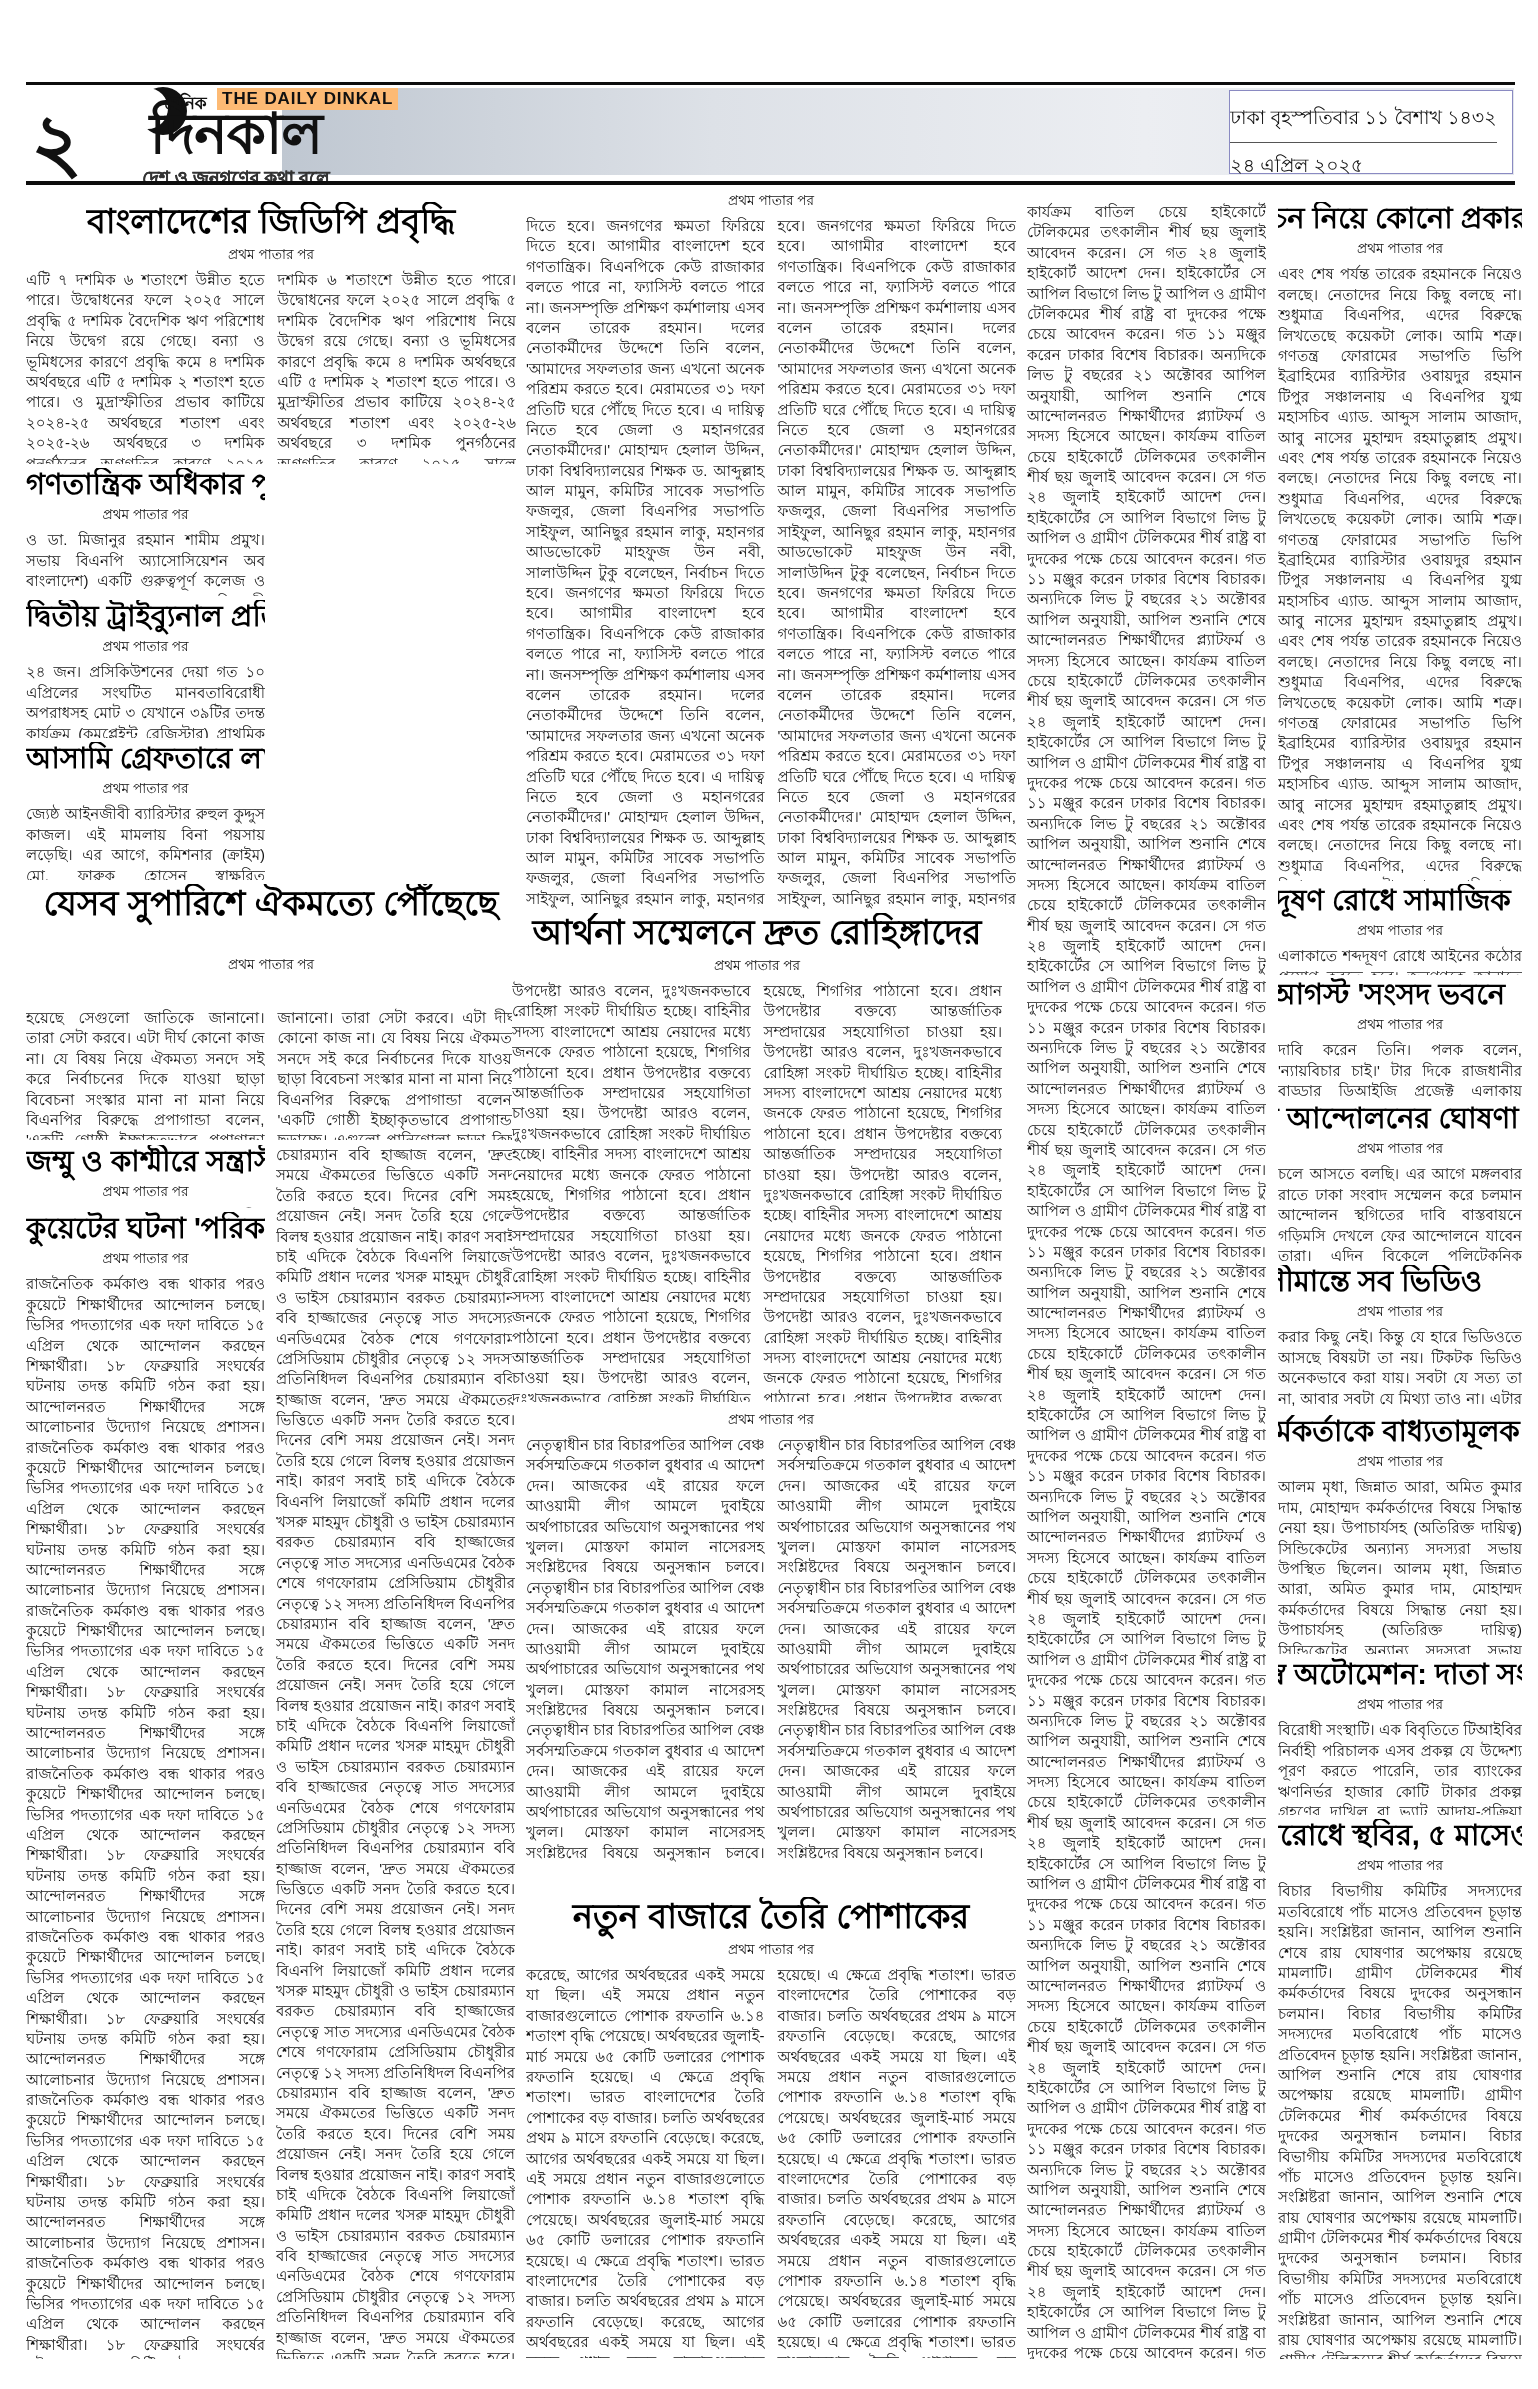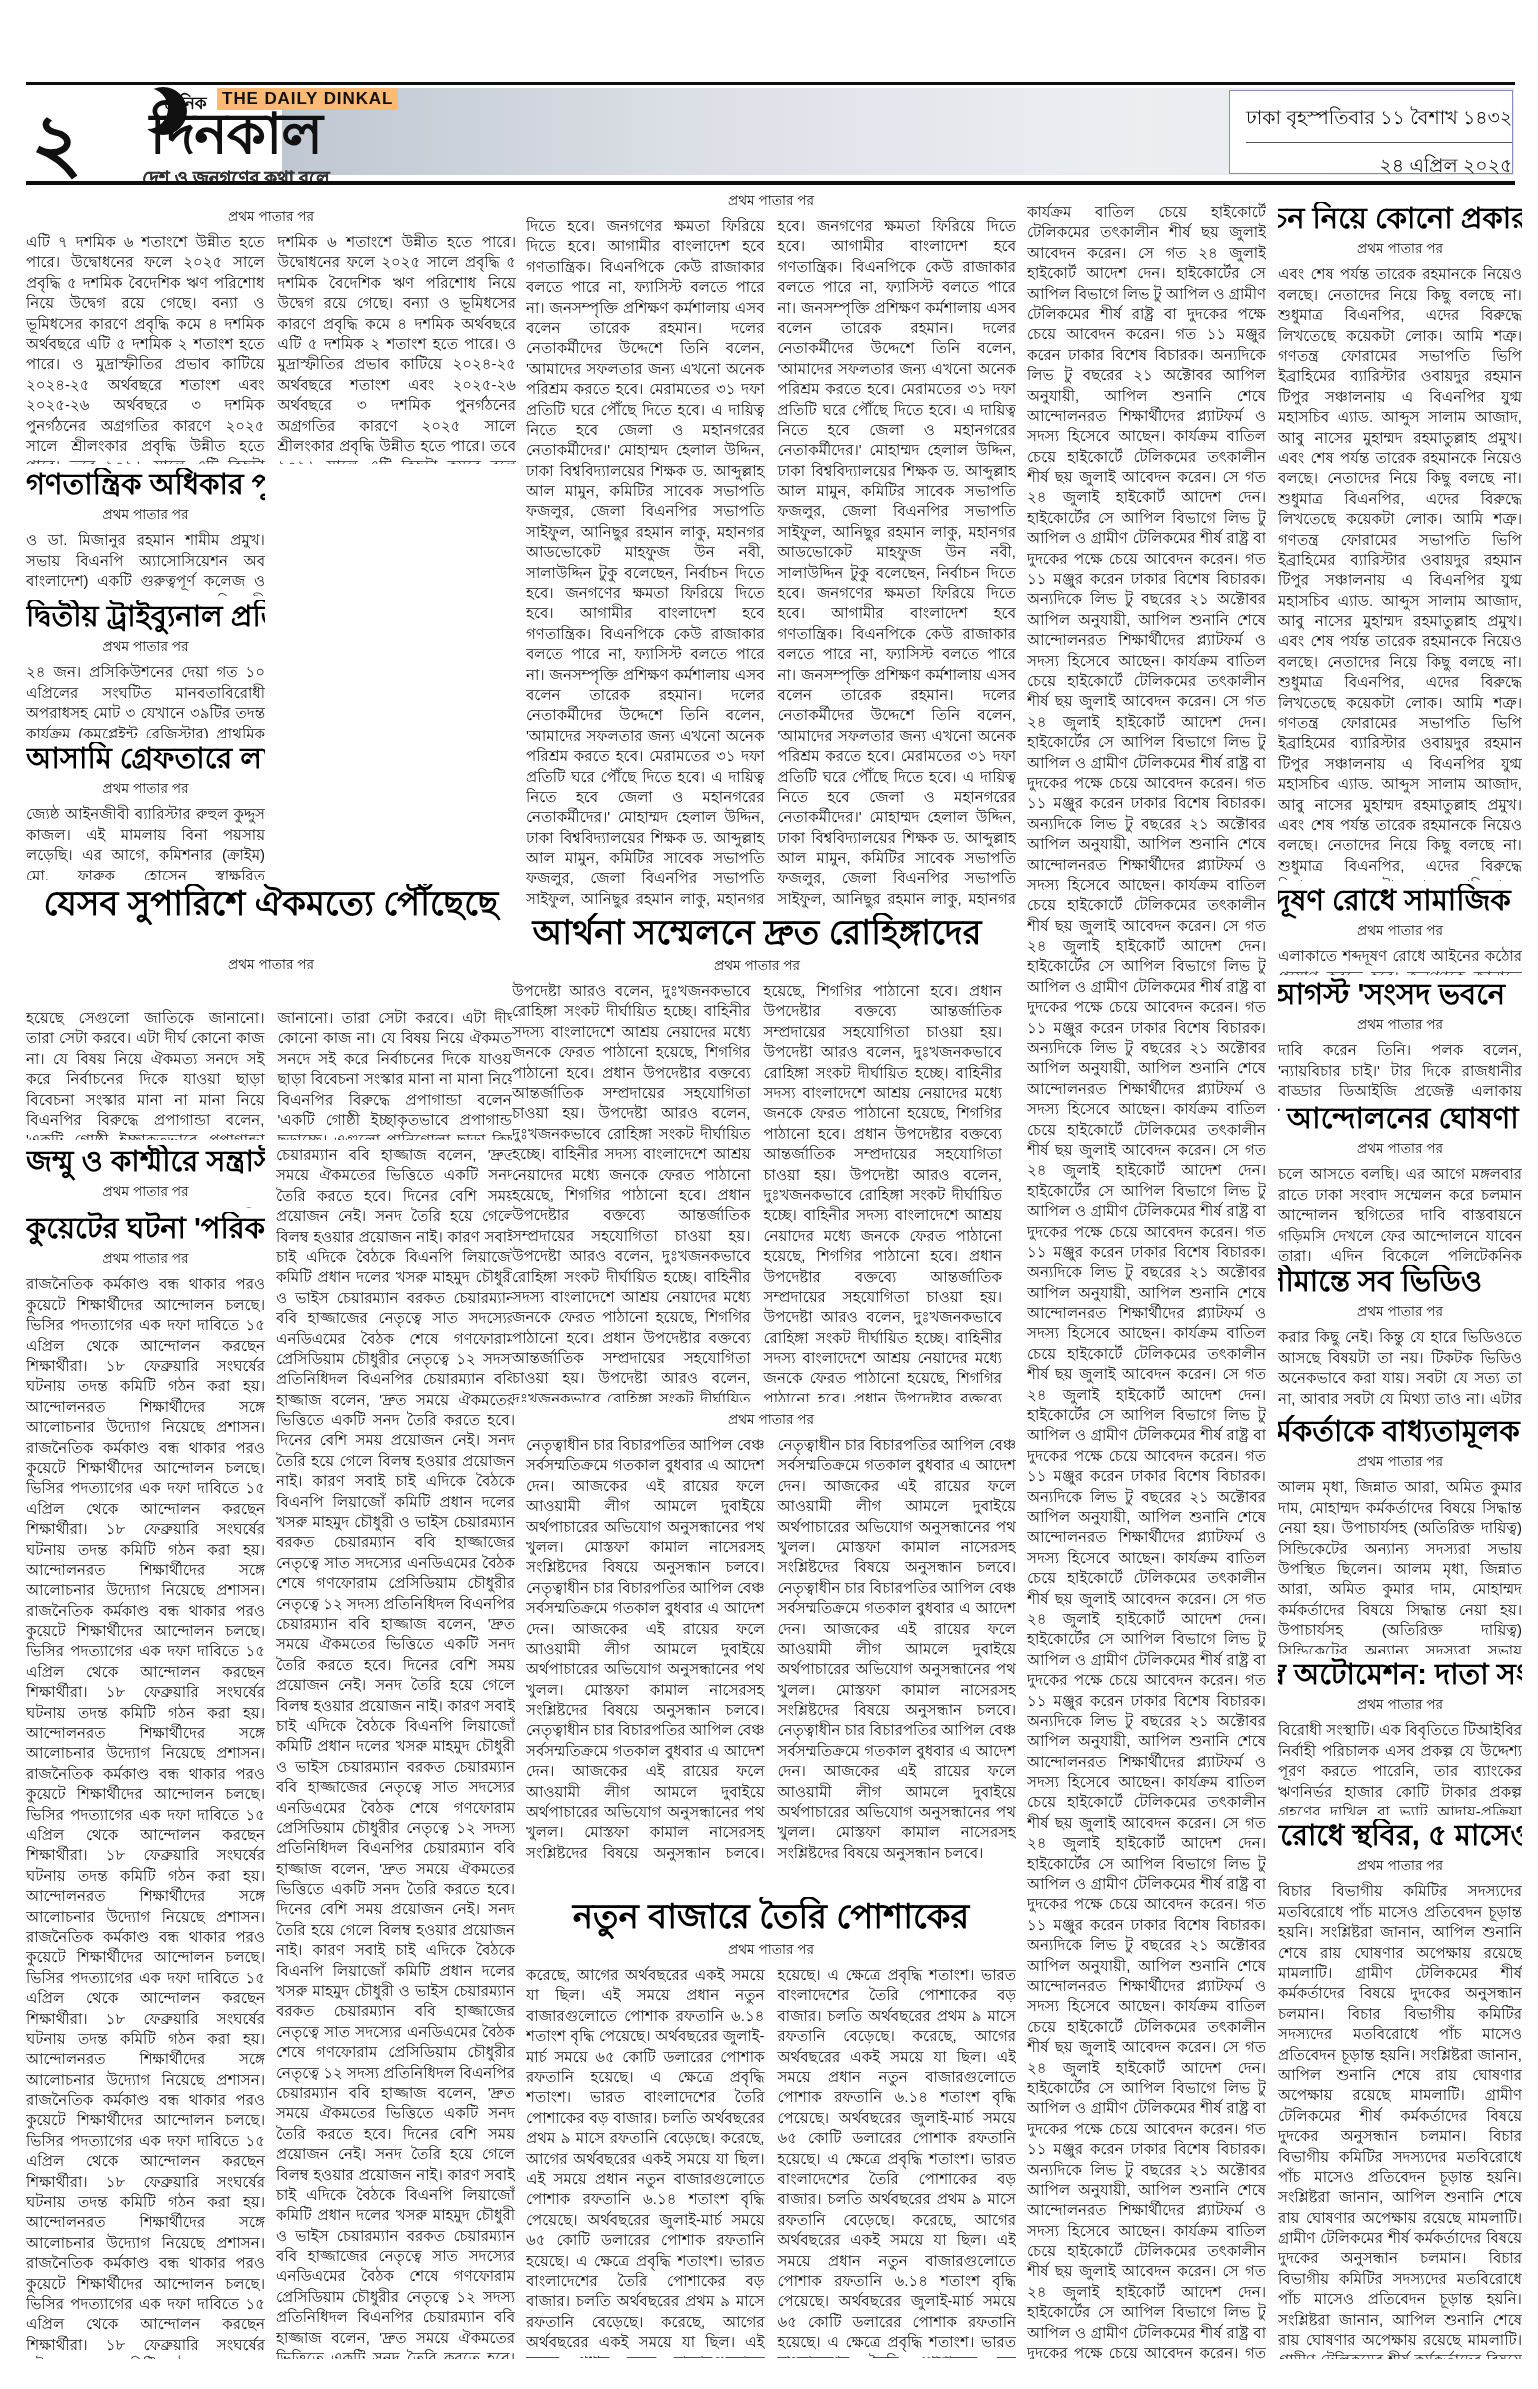--- a/index.html
+++ b/index.html
@@ -13,21 +13,21 @@
     background:linear-gradient(to right,#bfc7d1 0%,#dde1e7 35%,#eceef2 70%,#e3e6ec 100%);}
   #page-num{position:absolute;left:5.1px;top:-3.4px;font-size:79px;font-weight:bold;font-family:"Liberation Serif","DejaVu Serif",serif;}
   #brand{position:absolute;left:82px;top:0px;width:256px;text-align:center;}
   #crescent{position:absolute;left:6.8px;top:1.7px;width:48px;height:48px;}
   #crescent .c1{position:absolute;width:48px;height:48px;border-radius:50%;background:#111;}
   #crescent .c2{position:absolute;left:12px;top:1.7px;width:41px;height:41px;border-radius:50%;background:#fff;}
   #brand-small{position:absolute;left:56px;top:5.1px;font-size:17px;font-weight:bold;}
   #brand-english{position:absolute;left:109px;top:3.4px;font-size:17px;font-weight:bold;letter-spacing:0.9px;white-space:nowrap;background:#fdba74;padding:0.9px 5.1px;}
   #brand-bengali{position:absolute;left:0;top:20.5px;width:256px;font-size:56px;line-height:56px;font-weight:900;letter-spacing:-0.9px;}
   #brand-tagline{position:absolute;left:0;top:79px;width:256px;font-size:18px;font-weight:bold;color:#333;-webkit-text-stroke:0.3px #333;}
-  #date-box{position:absolute;right:1.7px;top:5.1px;width:282px;height:82px;background:#fff;border:1.7px solid #8a8ac2;text-align:right;}
+  #date-box{position:absolute;right:1.7px;top:5.1px;width:282px;height:82px;background:#fff;border:1.7px solid #8a8ac2;text-align:left;}
   #date-line1{font-size:19px;padding-top:12px;border-bottom:1.7px solid #555;display:inline-block;padding-bottom:6.8px;min-width:239px;}
   #date-line2{font-size:19px;padding-top:7.7px;}
   
   .art{position:absolute;overflow:hidden;display:flex;flex-direction:column;background:#fff;}
   .art h2{margin:0;font-size:29px;line-height:1.12;font-weight:900;text-align:center;color:#000;white-space:nowrap;overflow:visible;}
   .art.span2 h2{font-size:34px;}
   .marker{text-align:center;font-size:13.7px;margin:2.6px 0 3.4px;color:#111;}
   .bd{flex:1 1 auto;overflow:hidden;font-size:15px;line-height:1.36;text-align:justify;color:#161616;}
   .cols{column-count:2;column-gap:13px;}
   .endrule{position:absolute;height:3.4px;background:#0d0d0d;}
@@ -79,20 +79,21 @@
 </div>
 <div id="mast-botline" class="rule"></div>
 
 <div class="endrule" style="left:526px;top:191px;width:137px;"></div>
 <div class="endrule" style="left:526px;top:925px;width:154px;"></div>
 <div class="endrule" style="left:526px;top:1415px;width:154px;"></div>
 <div class="endrule" style="left:526px;top:1907px;width:154px;"></div>
 <div class="endrule" style="left:1111px;top:253px;width:51px;"></div>
 
 <div class="art span2" id="blk-gdp">
+  <h2>বাংলাদেশের জিডিপি প্রবৃদ্ধি</h2>
   <div class="marker">প্রথম পাতার পর</div>
   <div class="bd cols">এটি ৭ দশমিক ৬ শতাংশে উন্নীত হতে পারে। উদ্বোধনের ফলে ২০২৫ সালে প্রবৃদ্ধি ৫ দশমিক বৈদেশিক ঋণ পরিশোধ নিয়ে উদ্বেগ রয়ে গেছে। বন্যা ও ভূমিধসের কারণে প্রবৃদ্ধি কমে ৪ দশমিক অর্থবছরে এটি ৫ দশমিক ২ শতাংশ হতে পারে। ও মুদ্রাস্ফীতির প্রভাব কাটিয়ে ২০২৪-২৫ অর্থবছরে শতাংশ এবং ২০২৫-২৬ অর্থবছরে ৩ দশমিক পুনর্গঠনের অগ্রগতির কারণে ২০২৫ সালে শ্রীলংকার প্রবৃদ্ধি উন্নীত হতে পারে। তবে ২০২৬ সালে এটি কিছুটা কমবে বলে অনুমান করা হয়েছে। এটি ৭ দশমিক ৬ শতাংশে উন্নীত হতে পারে। উদ্বোধনের ফলে ২০২৫ সালে প্রবৃদ্ধি ৫ দশমিক বৈদেশিক ঋণ পরিশোধ নিয়ে উদ্বেগ রয়ে গেছে। বন্যা ও ভূমিধসের কারণে প্রবৃদ্ধি কমে ৪ দশমিক অর্থবছরে এটি ৫ দশমিক ২ শতাংশ হতে পারে। ও মুদ্রাস্ফীতির প্রভাব কাটিয়ে ২০২৪-২৫ অর্থবছরে শতাংশ এবং ২০২৫-২৬ অর্থবছরে ৩ দশমিক পুনর্গঠনের অগ্রগতির কারণে ২০২৫ সালে শ্রীলংকার প্রবৃদ্ধি উন্নীত হতে পারে। তবে ২০২৬ সালে এটি কিছুটা কমবে বলে অনুমান করা হয়েছে।</div>
 </div>
 
 <div class="art" id="blk-gono">
   <h2>গণতান্ত্রিক অধিকার পুনরুদ্ধারে</h2>
   <div class="marker">প্রথম পাতার পর</div>
   <div class="bd">ও ডা. মিজানুর রহমান শামীম প্রমুখ। সভায় বিএনপি অ্যাসোসিয়েশন অব বাংলাদেশ) একটি গুরুত্বপূর্ণ কলেজ ও হাসপাতালে ড্যাবকে আরও শক্তিশালী গড়ে তুলতে হবে। এ সময় উপস্থিত চিকিৎসক নেতারা কর্মসূচির প্রতি তাদের দৃঢ় সমর্থন এবং ভবিষ্যতে সক্রিয়ভাবে অংশ নেয়ার প্রত্যয় ব্যক্ত করেন।</div>
 </div>
 

